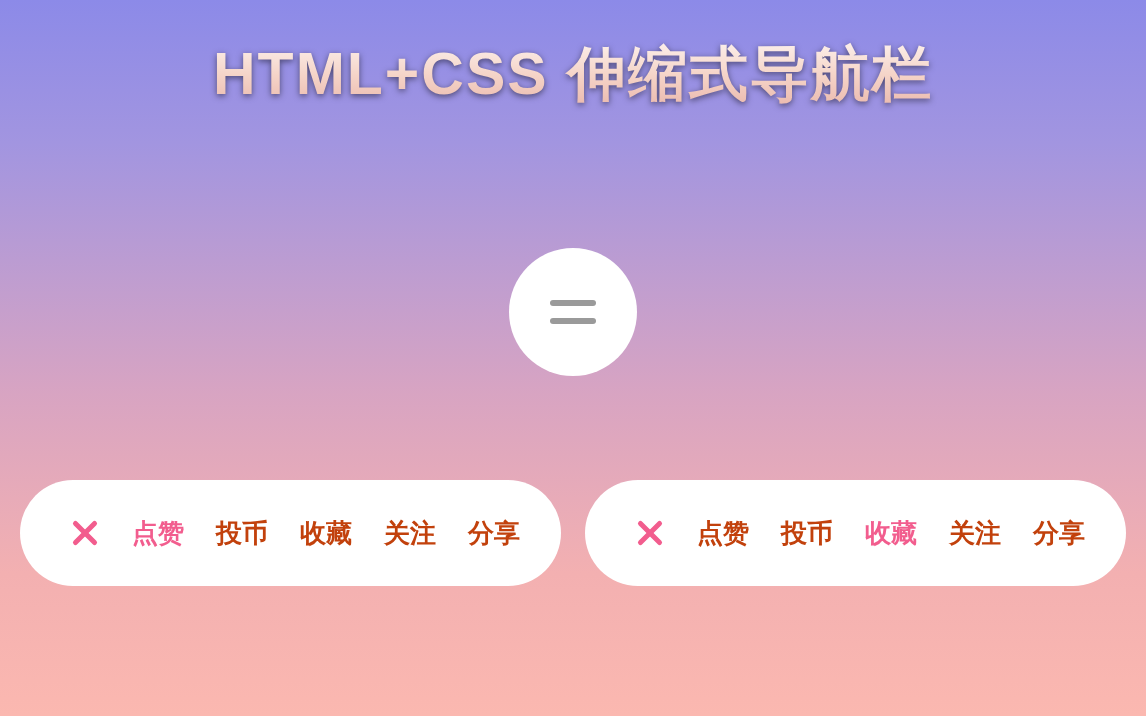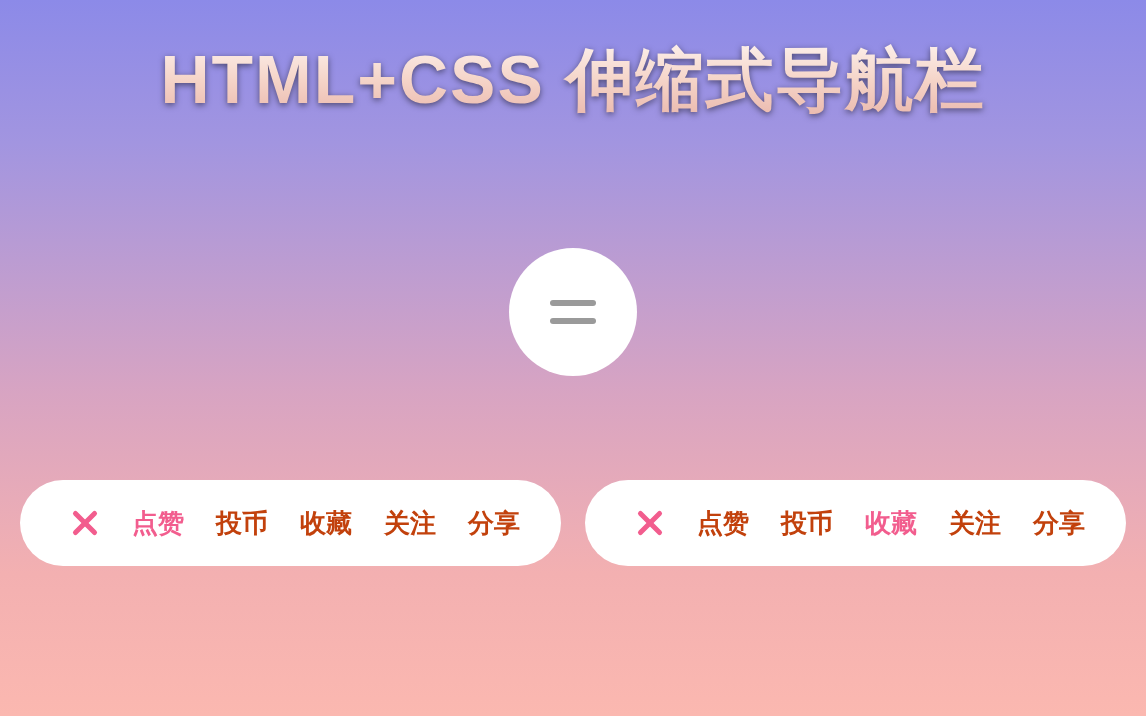--- a/index.html
+++ b/index.html
@@ -16,21 +16,21 @@
   position: relative;
   overflow: hidden;
 }
 
 .page-title {
   position: absolute;
   top: 35px;
   left: 0;
   width: 100%;
   text-align: center;
-  font-size: 68px;
+  font-size: 59px;
   font-weight: 900;
   letter-spacing: 2px;
   background: linear-gradient(180deg, #fdf5f2 0%, #f5d4c8 50%, #e8b3a8 100%);
   -webkit-background-clip: text;
   background-clip: text;
   color: transparent;
   -webkit-text-fill-color: transparent;
   filter: drop-shadow(0 2px 3px rgba(0,0,0,0.5));
 }
 
@@ -70,21 +70,21 @@
   width: 100%;
   display: flex;
   justify-content: center;
   gap: 24px;
   padding: 0 20px;
 }
 
 .nav-pill {
   background: #fff;
   border-radius: 60px;
-  height: 86px;
+  height: 106px;
   display: flex;
   align-items: center;
   padding: 0 40px 0 50px;
   gap: 32px;
   flex: 1;
   max-width: 545px;
 }
 
 .close-icon {
   width: 30px;

